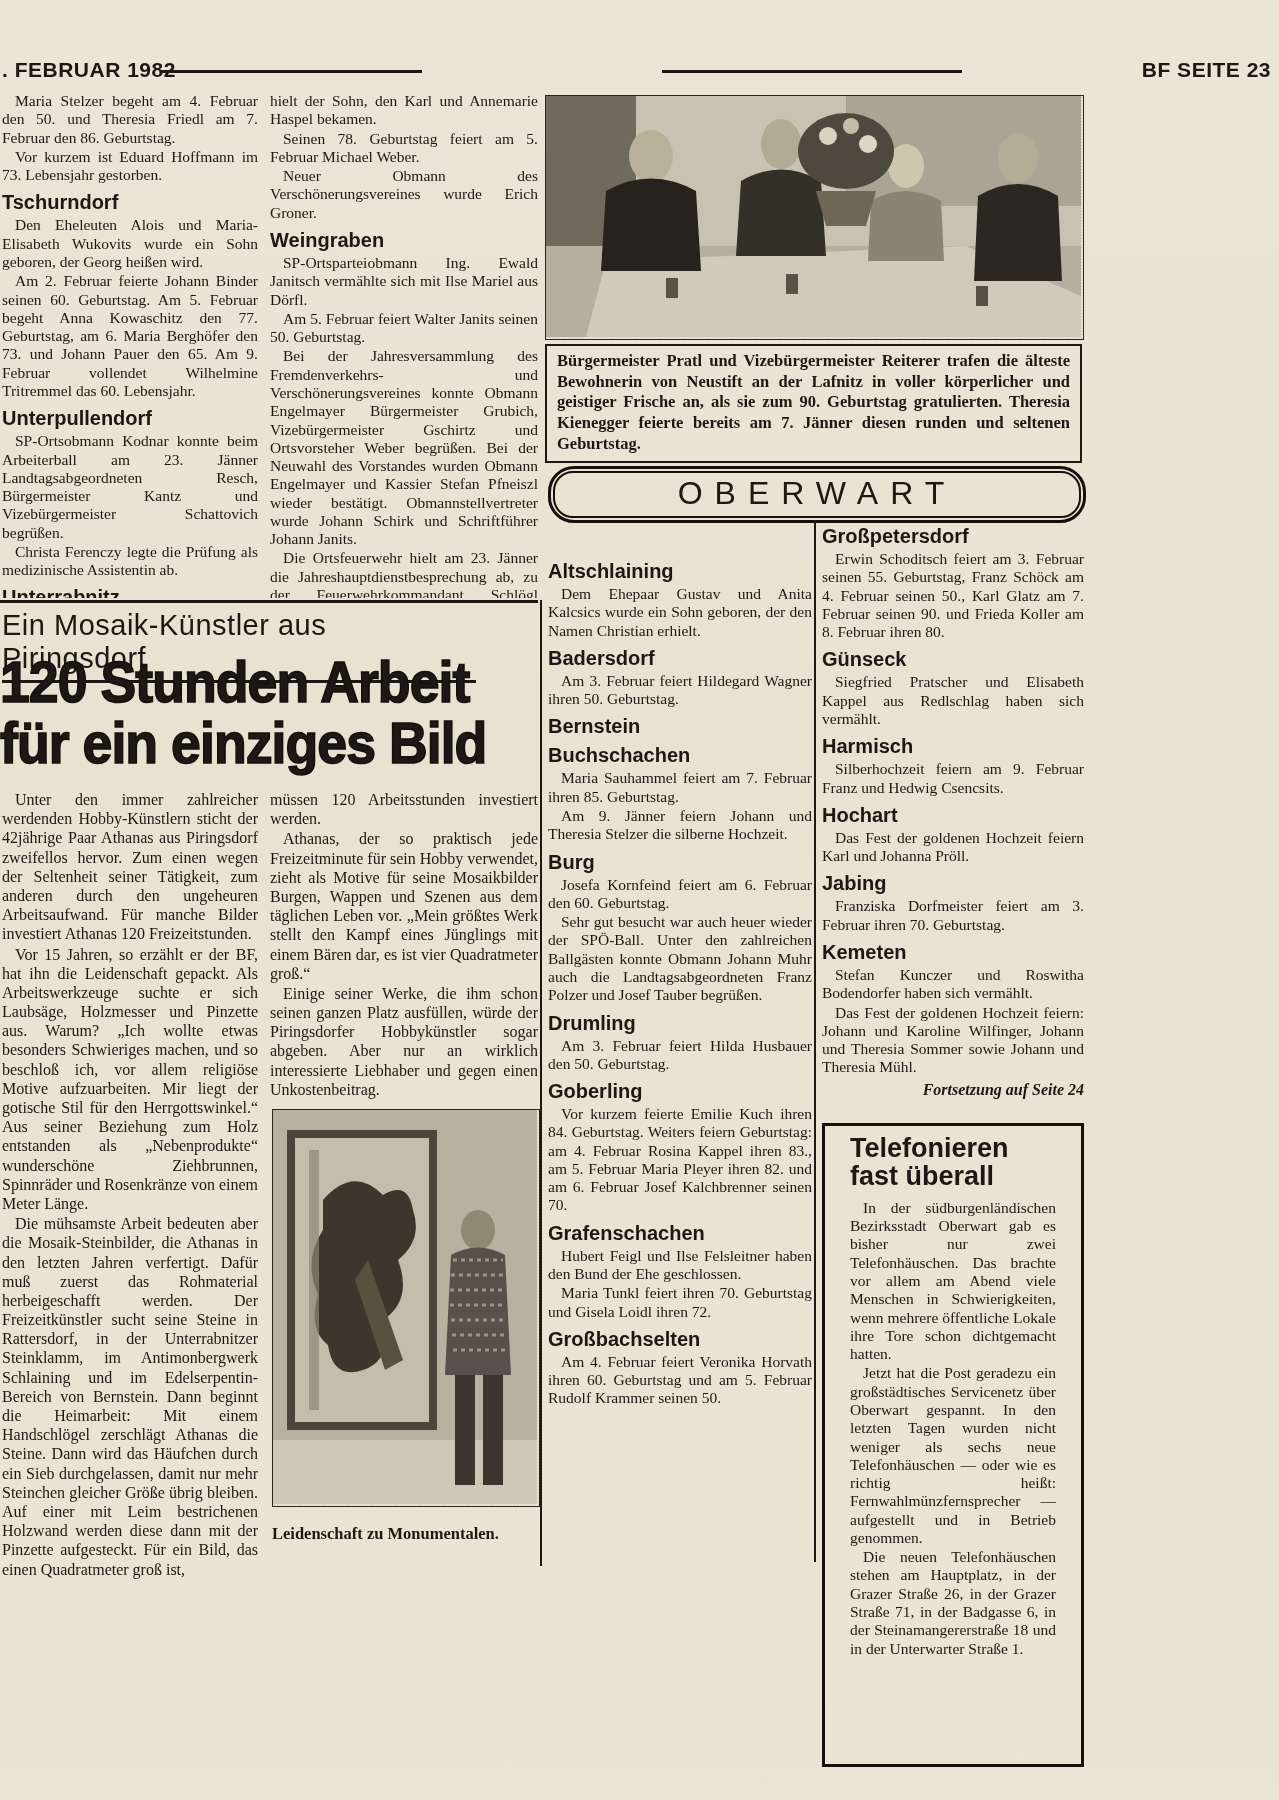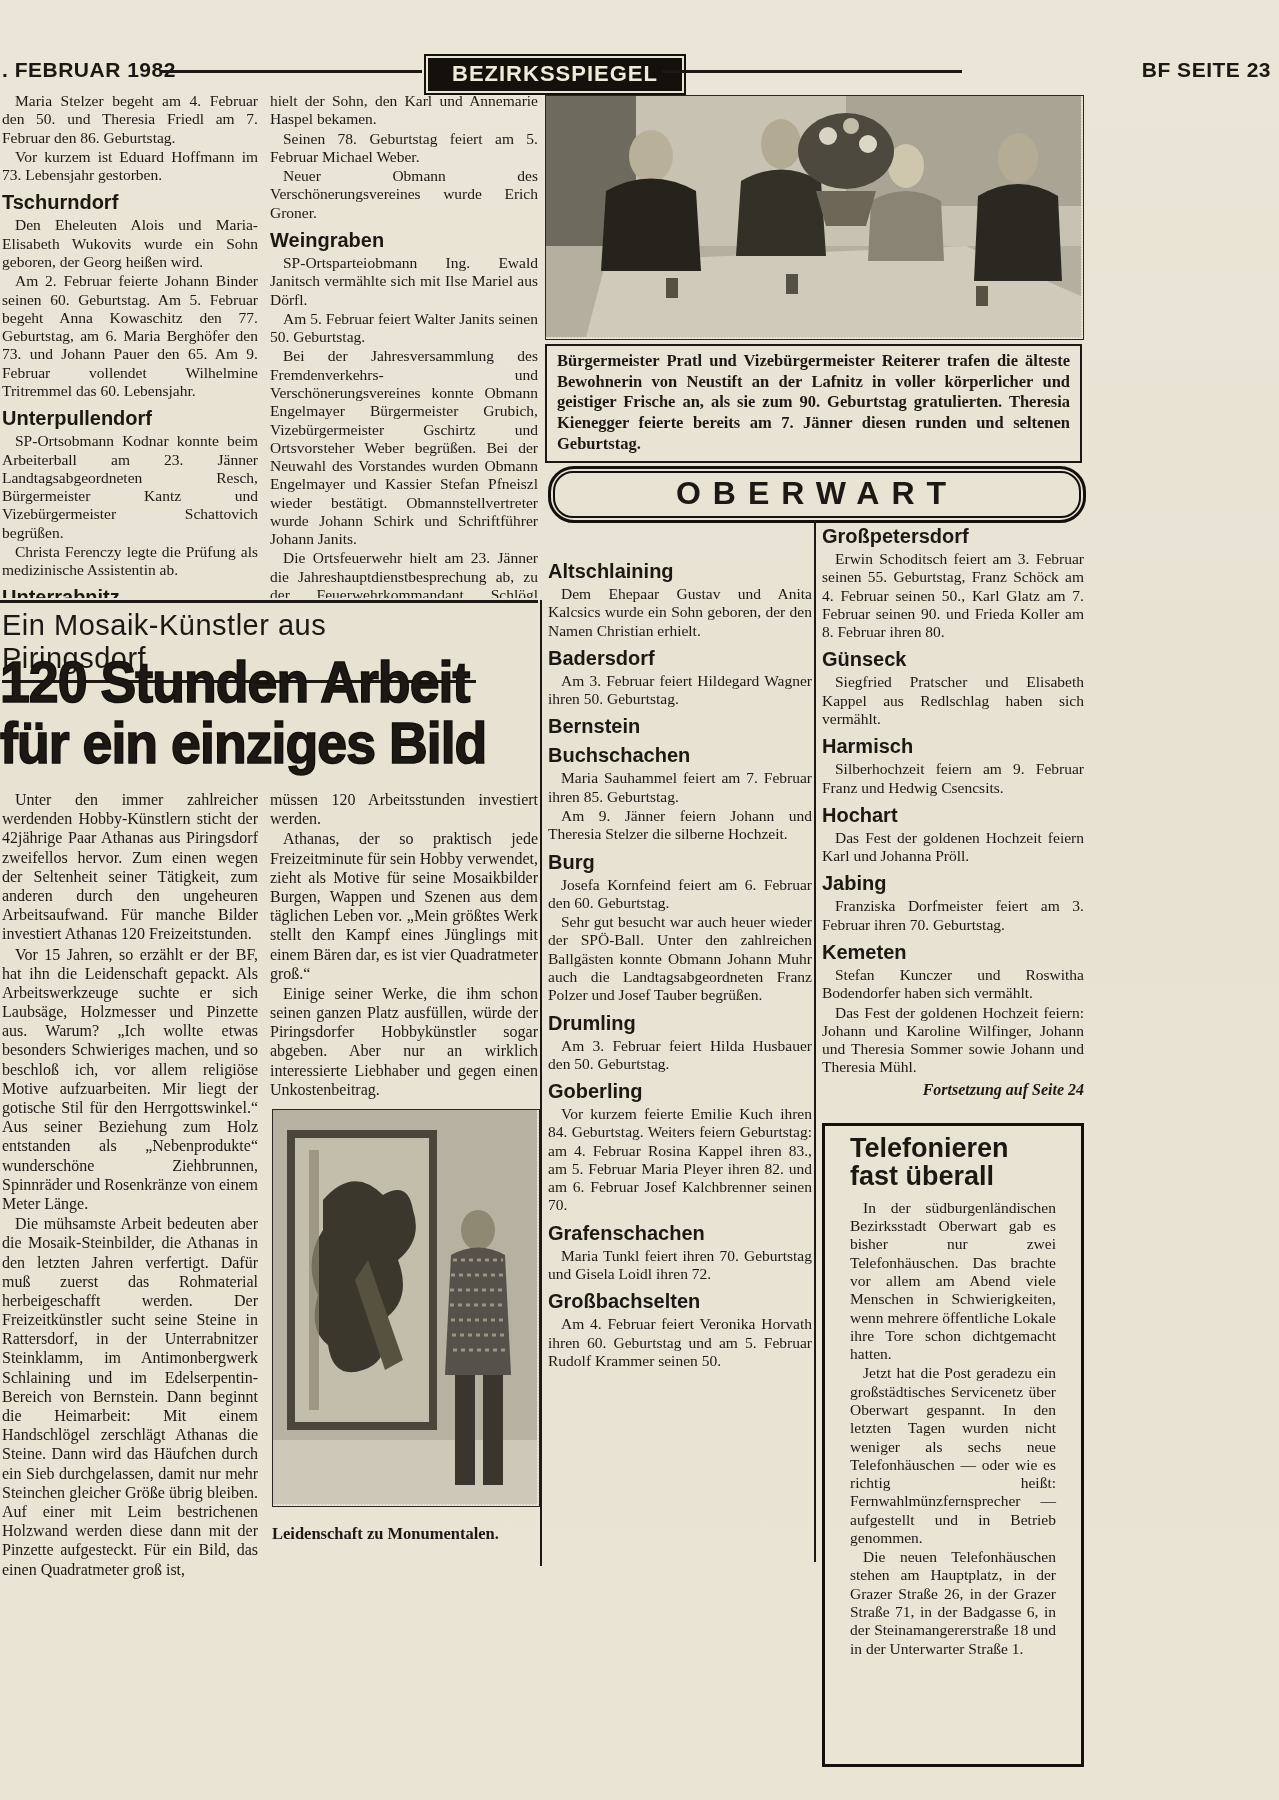--- a/index.html
+++ b/index.html
@@ -25,21 +25,21 @@
         margin:8px 0 3px 0;line-height:1.05;}
   .topcol{max-height:506px;overflow:hidden;}
   
   .photo-top{position:absolute;left:545px;top:95px;width:537px;height:243px;border:1px solid #2a261f;}
   .caption-box{position:absolute;left:545px;top:344px;width:513px;border:2px solid #1c1813;
         padding:5px 10px 7px;font-weight:bold;font-size:16.5px;line-height:1.25;text-align:justify;}
   .halftone{background-image:radial-gradient(rgba(20,17,12,.14) 1px,transparent 1px);background-size:3px 3px;}
   
   .ow-box{position:absolute;left:548px;top:466px;width:528px;border:3px solid #14110c;border-radius:26px;padding:2px;}
   .ow-inner{border:2px solid #14110c;border-radius:20px;text-align:center;
-        font-family:"Liberation Sans",sans-serif;font-weight:bold;font-size:32px;
+        font-family:"Liberation Sans",sans-serif;font-weight:normal;font-size:32px;
         letter-spacing:12px;padding:2px 0 4px;}
   
   .midcol{left:548px;top:524px;width:264px;margin-top:35px;}
   .rightcol{left:822px;top:524px;width:262px;}
   .vrule{position:absolute;width:2px;background:#1c1813;}
   .vr-mid{left:814px;top:520px;height:1042px;}
   .vr-art{left:540px;top:600px;height:966px;}
   .continuation{font-style:italic;font-weight:bold;text-align:right;font-size:16px;margin-top:4px;}
   
   .tel-box{border:3px solid #14110c;margin-top:24px;padding:8px 25px 10px;height:620px;overflow:hidden;}
@@ -56,23 +56,20 @@
   .art-photo{width:266px;height:396px;border:1px solid #2a261f;margin:10px 0 6px 2px;}
   .art-caption{font-weight:bold;font-size:16.5px;margin-left:2px;}
 </style>
 </head>
 <body>
 
 <div class="page">
 
   <div class="date">. FEBRUAR 1982</div>
   <div class="hrule rule-left"></div>
-  <div class="masthead">
-    <div class="masthead-inner">BEZIRKSSPIEGEL</div>
-  </div>
   <div class="hrule rule-right"></div>
   <div class="pageno">BF SEITE 23</div>
 
   <div class="col topcol" style="left:2px;top:92px;width:256px;">
     <p class="p">Maria Stelzer begeht am 4. Februar den 50. und Theresia Friedl am 7. Februar den 86. Geburtstag.</p>
     <p class="p">Vor kurzem ist Eduard Hoffmann im 73. Lebensjahr gestorben.</p>
     <h3 class="town">Tschurndorf</h3>
     <p class="p">Den Eheleuten Alois und Maria-Elisabeth Wukovits wurde ein Sohn geboren, der Georg heißen wird.</p>
     <p class="p">Am 2. Februar feierte Johann Binder seinen 60. Geburtstag. Am 5. Februar begeht Anna Kowaschitz den 77. Geburtstag, am 6. Maria Berghöfer den 73. und Johann Pauer den 65. Am 9. Februar vollendet Wilhelmine Tritremmel das 60. Lebensjahr.</p>
     <h3 class="town">Unterpullendorf</h3>
@@ -143,20 +140,21 @@
     <p class="p">Maria Sauhammel feiert am 7. Februar ihren 85. Geburtstag.</p>
     <p class="p">Am 9. Jänner feiern Johann und Theresia Stelzer die silberne Hochzeit.</p>
     <h3 class="town">Burg</h3>
     <p class="p">Josefa Kornfeind feiert am 6. Februar den 60. Geburtstag.</p>
     <p class="p">Sehr gut besucht war auch heuer wieder der SPÖ-Ball. Unter den zahlreichen Ballgästen konnte Obmann Johann Muhr auch die Landtagsabgeordneten Franz Polzer und Josef Tauber begrüßen.</p>
     <h3 class="town">Drumling</h3>
     <p class="p">Am 3. Februar feiert Hilda Husbauer den 50. Geburtstag.</p>
     <h3 class="town">Goberling</h3>
     <p class="p">Vor kurzem feierte Emilie Kuch ihren 84. Geburtstag. Weiters feiern Geburtstag: am 4. Februar Rosina Kappel ihren 83., am 5. Februar Maria Pleyer ihren 82. und am 6. Februar Josef Kalchbrenner seinen 70.</p>
     <h3 class="town">Grafenschachen</h3>
+    <p class="p">Hubert Feigl und Ilse Felsleitner haben den Bund der Ehe geschlossen.</p>
     <p class="p">Maria Tunkl feiert ihren 70. Geburtstag und Gisela Loidl ihren 72.</p>
     <h3 class="town">Großbachselten</h3>
     <p class="p">Am 4. Februar feiert Veronika Horvath ihren 60. Geburtstag und am 5. Februar Rudolf Krammer seinen 50.</p>
   </div>
 
   <div class="col rightcol">
     <h3 class="town" style="margin-top:2px;">Großpetersdorf</h3>
     <p class="p">Erwin Schoditsch feiert am 3. Februar seinen 55. Geburtstag, Franz Schöck am 4. Februar seinen 50., Karl Glatz am 7. Februar seinen 90. und Frieda Koller am 8. Februar ihren 80.</p>
     <h3 class="town">Günseck</h3>
     <p class="p">Siegfried Pratscher und Elisabeth Kappel aus Redlschlag haben sich vermählt.</p>

